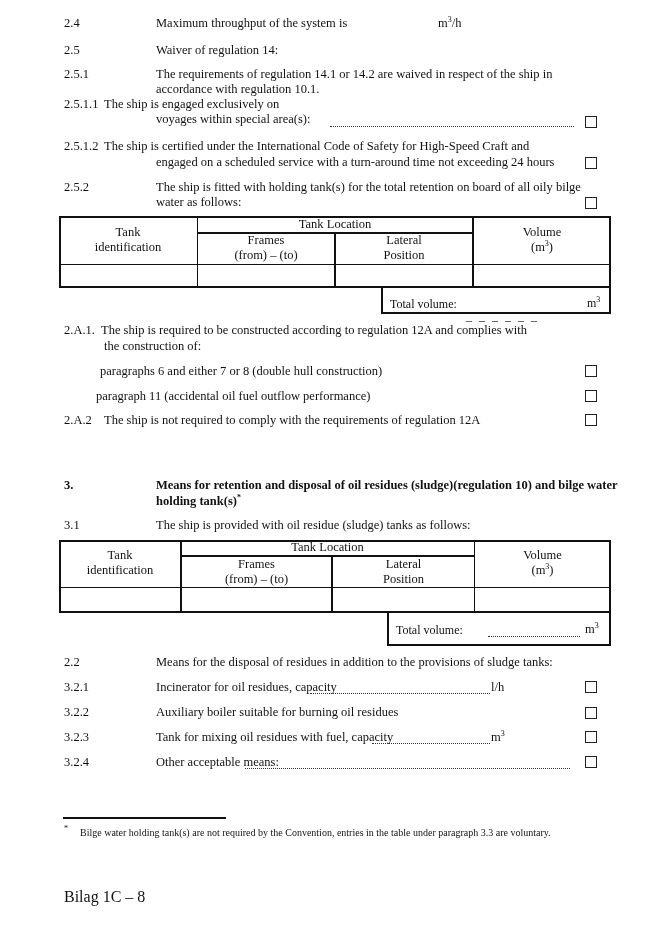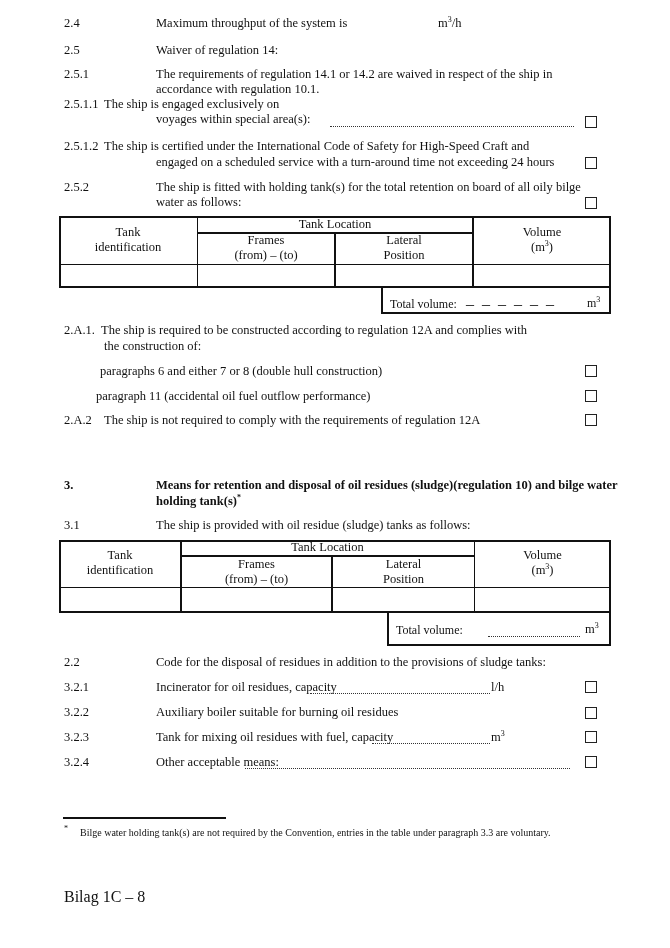--- a/index.html
+++ b/index.html
@@ -106,21 +106,21 @@
     <div>(<span>m</span><sup>3</sup>)</div>
   </div>
 
   <div class="abs" style="left:61px;top:265px;width:135px;height:21px"></div>
   <div class="abs" style="left:199px;top:265px;width:134px;height:21px"></div>
   <div class="abs" style="left:337px;top:265px;width:134px;height:21px"></div>
   <div class="abs" style="left:475px;top:265px;width:134px;height:21px"></div>
 
   <div class="tvbox" style="left:381px;top:288px;width:230px;height:26px"></div>
   <span class="abs" style="left:390px;top:297px;font-size:12px">Total volume:</span>
-  <span class="abs" style="left:466px;top:290px;font-size:16px;letter-spacing:2px">_ _ _ _ _ _</span>
+  <span class="abs" style="left:466px;top:309px;font-size:12px;letter-spacing:2px">_ _ _ _ _ _</span>
   <span class="abs" style="left:587px;top:296px;font-size:12px"><span>m</span><sup>3</sup></span>
 </div>
 
 <div>
   <span class="num abs" style="top:323px">2.A.1.</span>
   <span class="abs" style="left:101px;top:323px">The ship is required to be constructed according to regulation 12A and complies with</span>
   <span class="abs" style="left:104px;top:339px">the construction of:</span>
 </div>
 <div>
   <span class="abs" style="left:100px;top:364px">paragraphs 6 and either 7 or 8 (double hull construction)</span>
@@ -176,21 +176,21 @@
   <div class="abs" style="left:334px;top:588px;width:139px;height:23px"></div>
   <div class="abs" style="left:476px;top:588px;width:133px;height:23px"></div>
   <div class="tvbox" style="left:387px;top:613px;width:224px;height:33px"></div>
   <span class="abs" style="left:396px;top:623px;font-size:12px">Total volume:</span>
   <div class="dots" style="left:488px;top:636px;width:92px"></div>
   <span class="abs" style="left:585px;top:622px"><span>m</span><sup>3</sup></span>
 </div>
 
 <div>
   <span class="num abs" style="top:655px">2.2</span>
-  <span class="txt abs" style="top:655px">Code for the disposal of residues in addition to the provisions of sludge tanks:</span>
+  <span class="txt abs" style="top:655px">Means for the disposal of residues in addition to the provisions of sludge tanks:</span>
 </div>
 
 <div>
   <span class="num abs" style="top:680px">3.2.1</span>
   <span class="txt abs" style="top:680px">Incinerator for oil residues, capacity</span>
   <div class="dots" style="left:310px;top:693px;width:180px"></div>
   <span class="abs" style="left:491px;top:680px">l/h</span>
   <div class="cb" style="top:681px"></div>
 </div>
 

